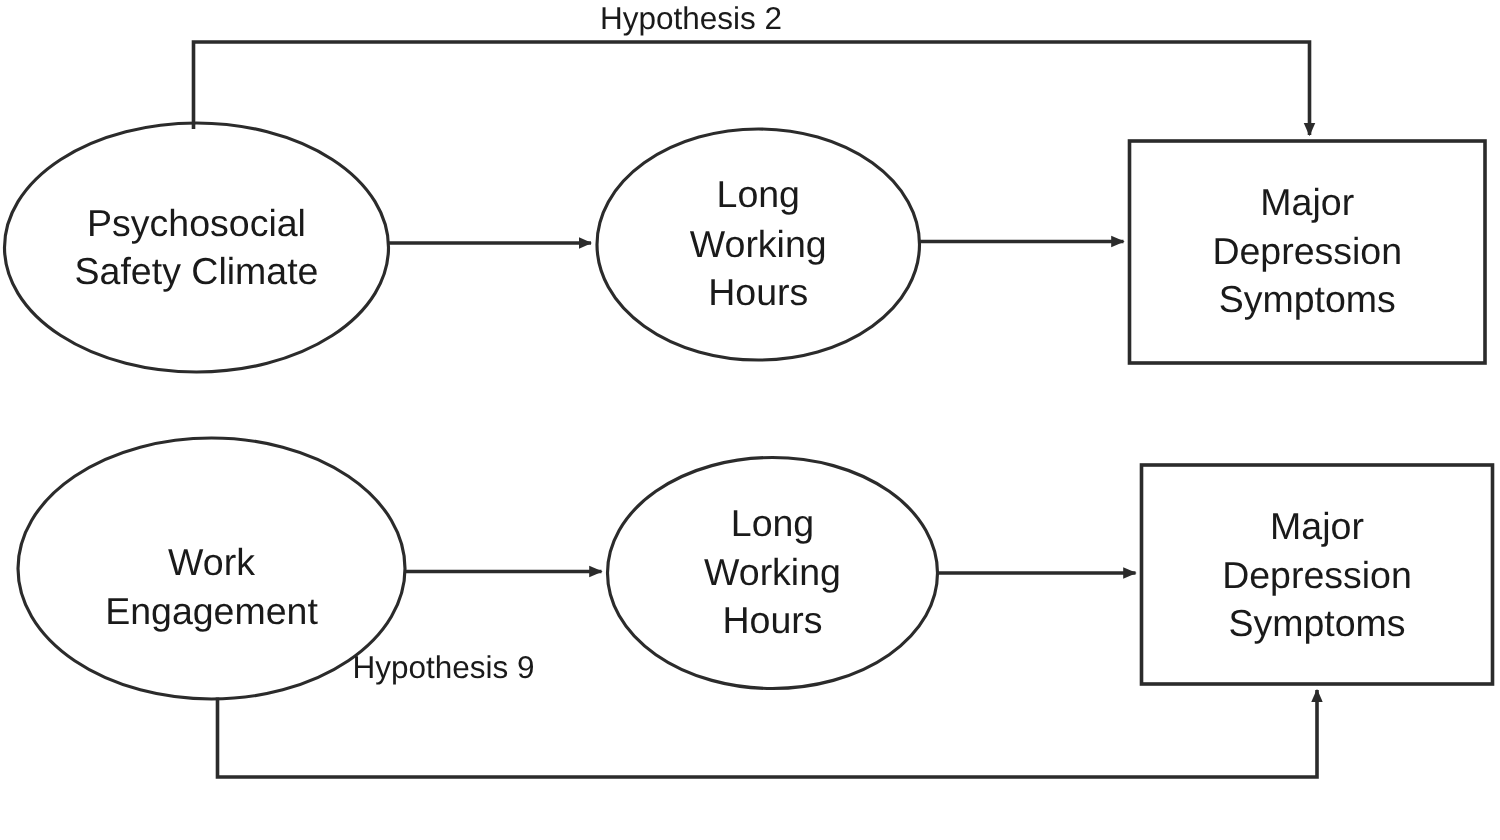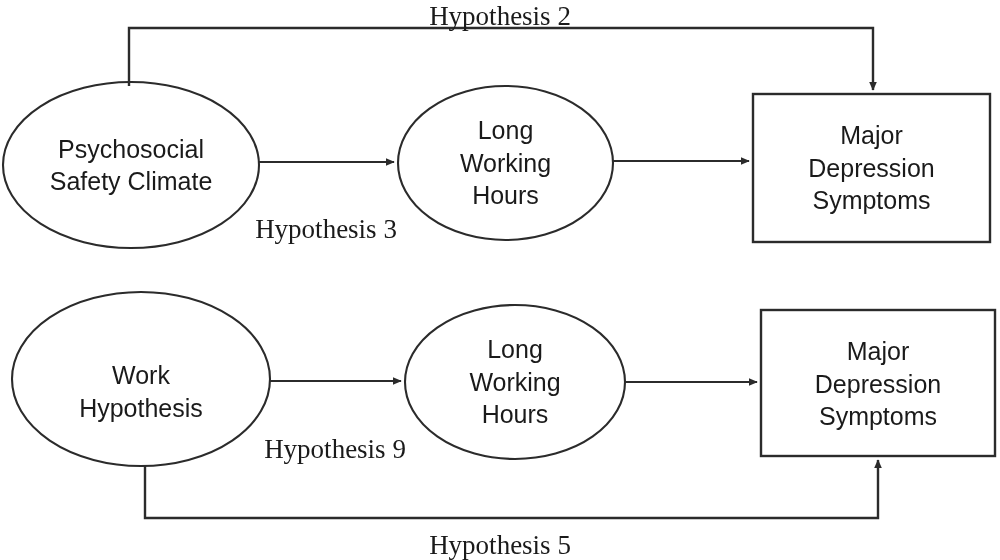--- a/index.html
+++ b/index.html
@@ -34,24 +34,23 @@
     color: #1a1a1a;
     font-size: 25px;
     line-height: 1.30;
     font-family: "Liberation Sans", sans-serif;
     pointer-events: none;
   }
   .node-text span { display: block; white-space: nowrap; }
   .edge-label {
     position: absolute;
     color: #1a1a1a;
-    font-size: 27px;
-    font-family: Liberation Serif, serif;
+    font-size: 21px;
+    font-family: Liberation Sans, sans-serif;
     white-space: nowrap;
-    text-align: center;
   }
 </style>
 </head>
 <body>
 
 <div id="diagram-root">
 
   <svg id="diagram-svg" viewBox="0 0 1000 560" xmlns="http://www.w3.org/2000/svg">
     <defs>
       <marker id="arrowhead" markerWidth="9" markerHeight="9" refX="8.2" refY="4.5" orient="auto" markerUnits="userSpaceOnUse">
@@ -96,37 +95,35 @@
   </div>
 
   <div class="node-text" style="left:753px; top:104px; width:237px; height:128px;">
     <span>Major</span>
     <span>Depression</span>
     <span>Symptoms</span>
   </div>
 
   <div class="node-text" style="left:12px; top:334px; width:258px; height:90px;justify-content:flex-end;">
     <span>Work</span>
-    <span>Hypothesis</span>
+    <span>Engagement</span>
   </div>
 
   <div class="node-text" style="left:405px; top:323px; width:220px; height:118px;">
     <span>Long</span>
     <span>Working</span>
     <span>Hours</span>
   </div>
 
   <div class="node-text" style="left:761px; top:320px; width:234px; height:128px;">
     <span>Major</span>
     <span>Depression</span>
     <span>Symptoms</span>
   </div>
 
   <div class="edge-label" style="left:400px; top:1px; width:200px;">Hypothesis 2</div>
 
-  <div class="edge-label" style="left:226px; top:214px; width:200px;">Hypothesis 3</div>
 
 
   <div class="edge-label" style="left:235px; top:434px; width:200px;">Hypothesis 9</div>
 
-  <div class="edge-label" style="left:400px; top:530px; width:200px;">Hypothesis 5</div>
 
 </div>
 
 </body></html>

